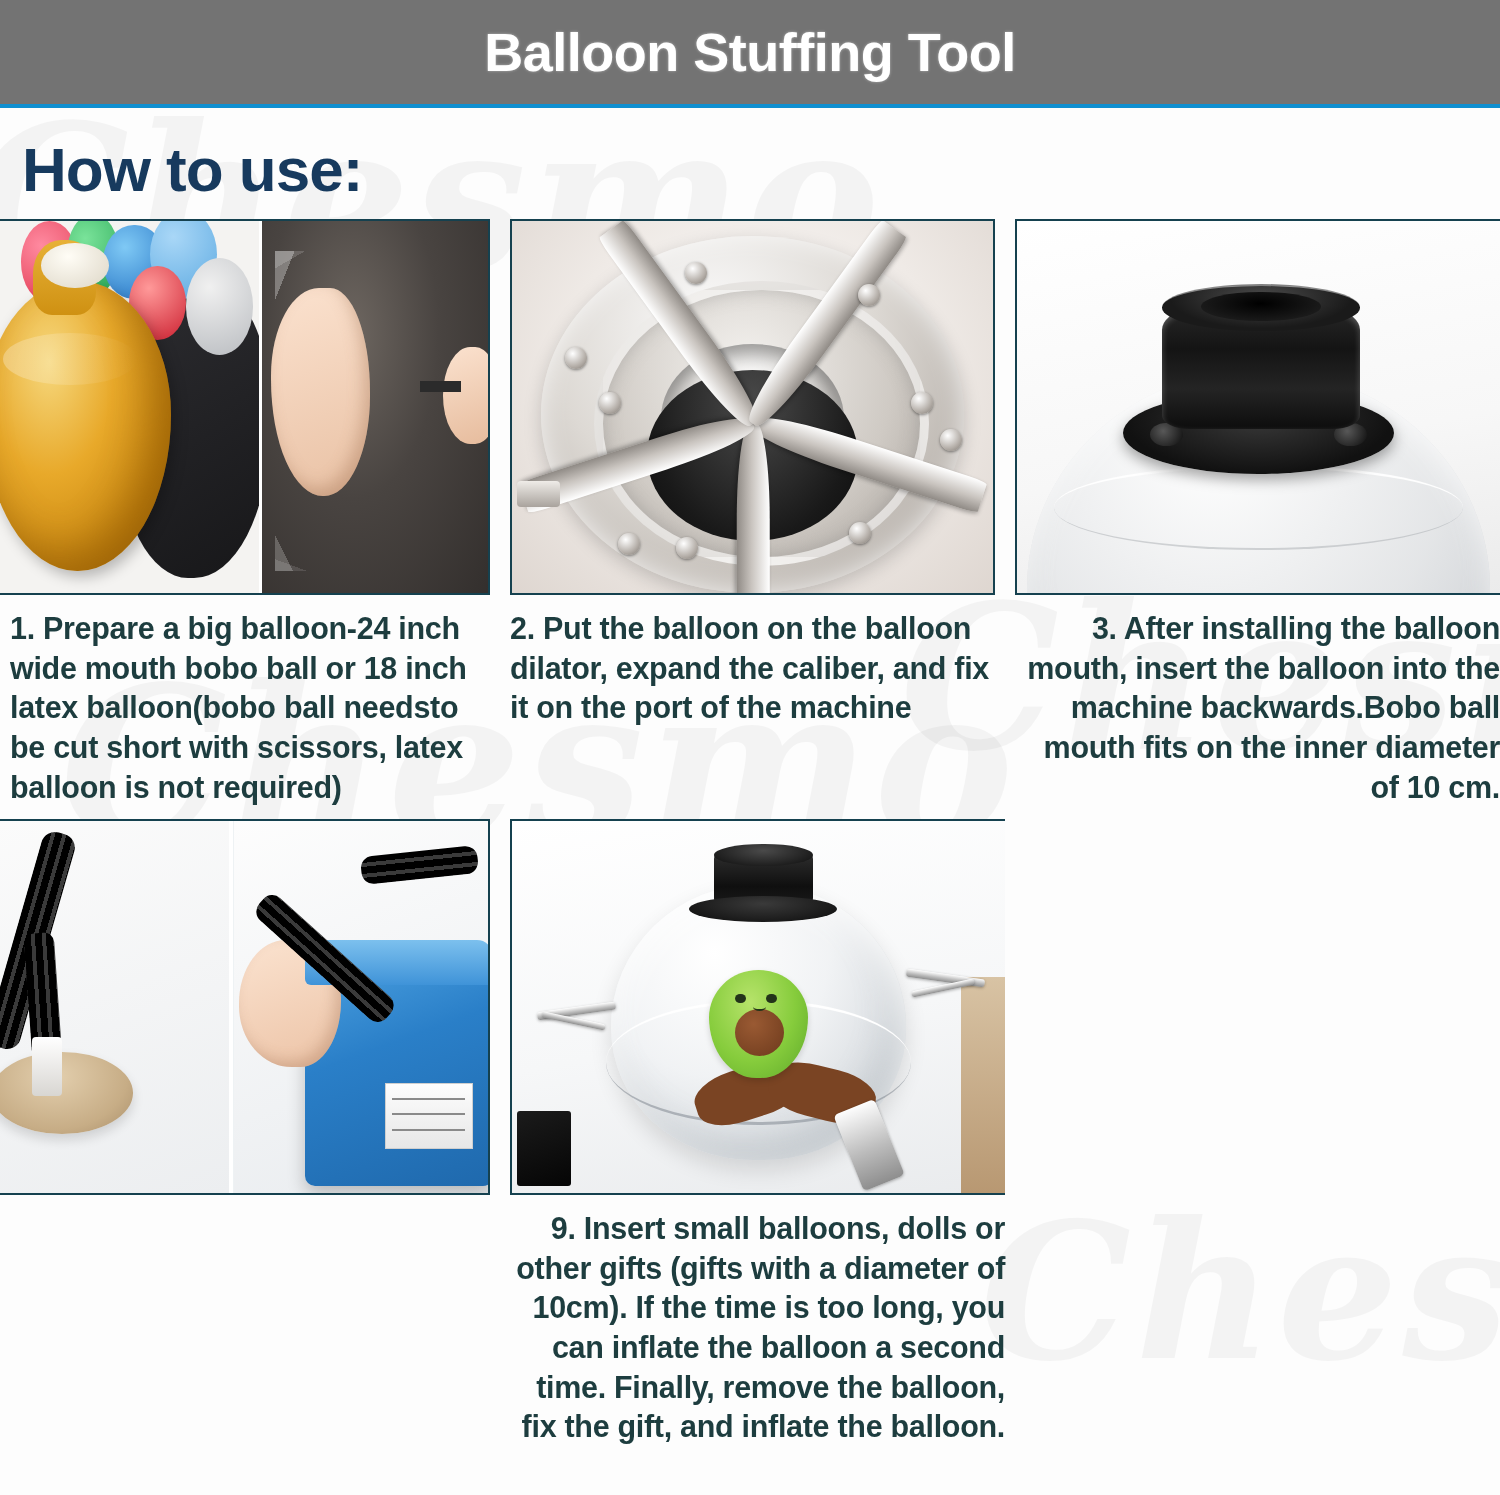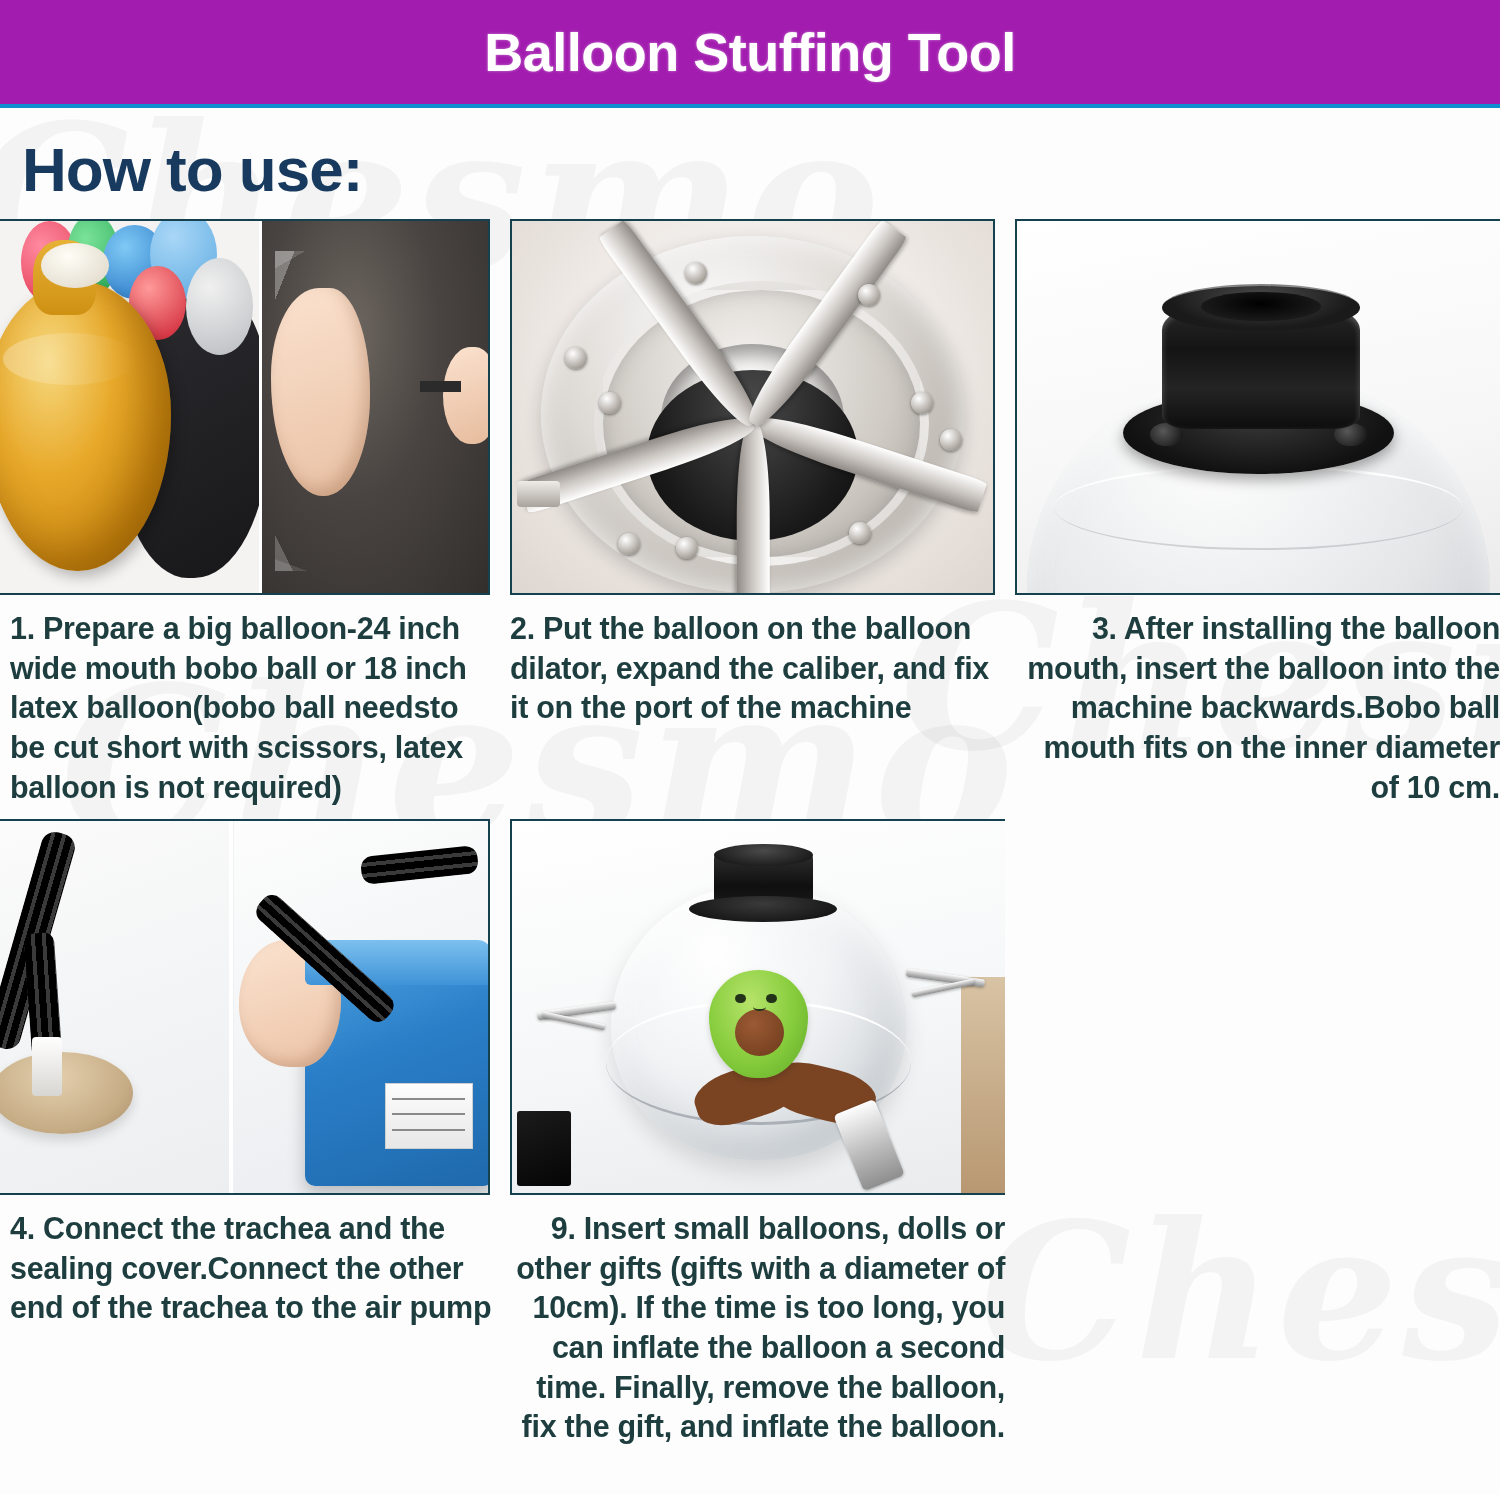--- a/index.html
+++ b/index.html
@@ -40,21 +40,21 @@
   .wm1 { left: -30px;  top: 80px;  font-size: 200px; }
   .wm2 { left: 900px;  top: 560px; font-size: 200px; }
   .wm3 { left: 60px;   top: 640px; font-size: 210px; }
   .wm4 { left: 980px;  top: 1180px;font-size: 190px; }
 
   
   .banner {
     position: relative;
     z-index: 3;
     height: 104px;
-    background: #a21caf;
+    background: #737373;
     display: flex;
     align-items: center;
     justify-content: center;
   }
   .banner-title {
     color: #ffffff;
     font-size: 54px;
     font-weight: bold;
     letter-spacing: -0.5px;
     text-shadow: 0 0 3px rgba(255,255,255,0.45);
@@ -646,21 +646,20 @@
           <div class="hose-d"></div>
           <div class="pump-top"></div>
           <div class="pump"></div>
           <div class="pump-label">
             <i style="top:22%"></i>
               <i style="top:46%"></i>
               <i style="top:70%"></i>
           </div>
         </div>
       </div>
-      <div class="caption">4. Connect the trachea and the sealing cover.Connect the other end of the trachea to the air pump</div>
     </div>
 
 
     <div class="cell cell-3">
       <div class="photo">
         <div class="p6">
           <div class="p6-wood"></div>
           <div class="sphere s6"></div>
           <div class="sphere-eq s6-eq"></div>
           <div class="p6-port-body"></div>

